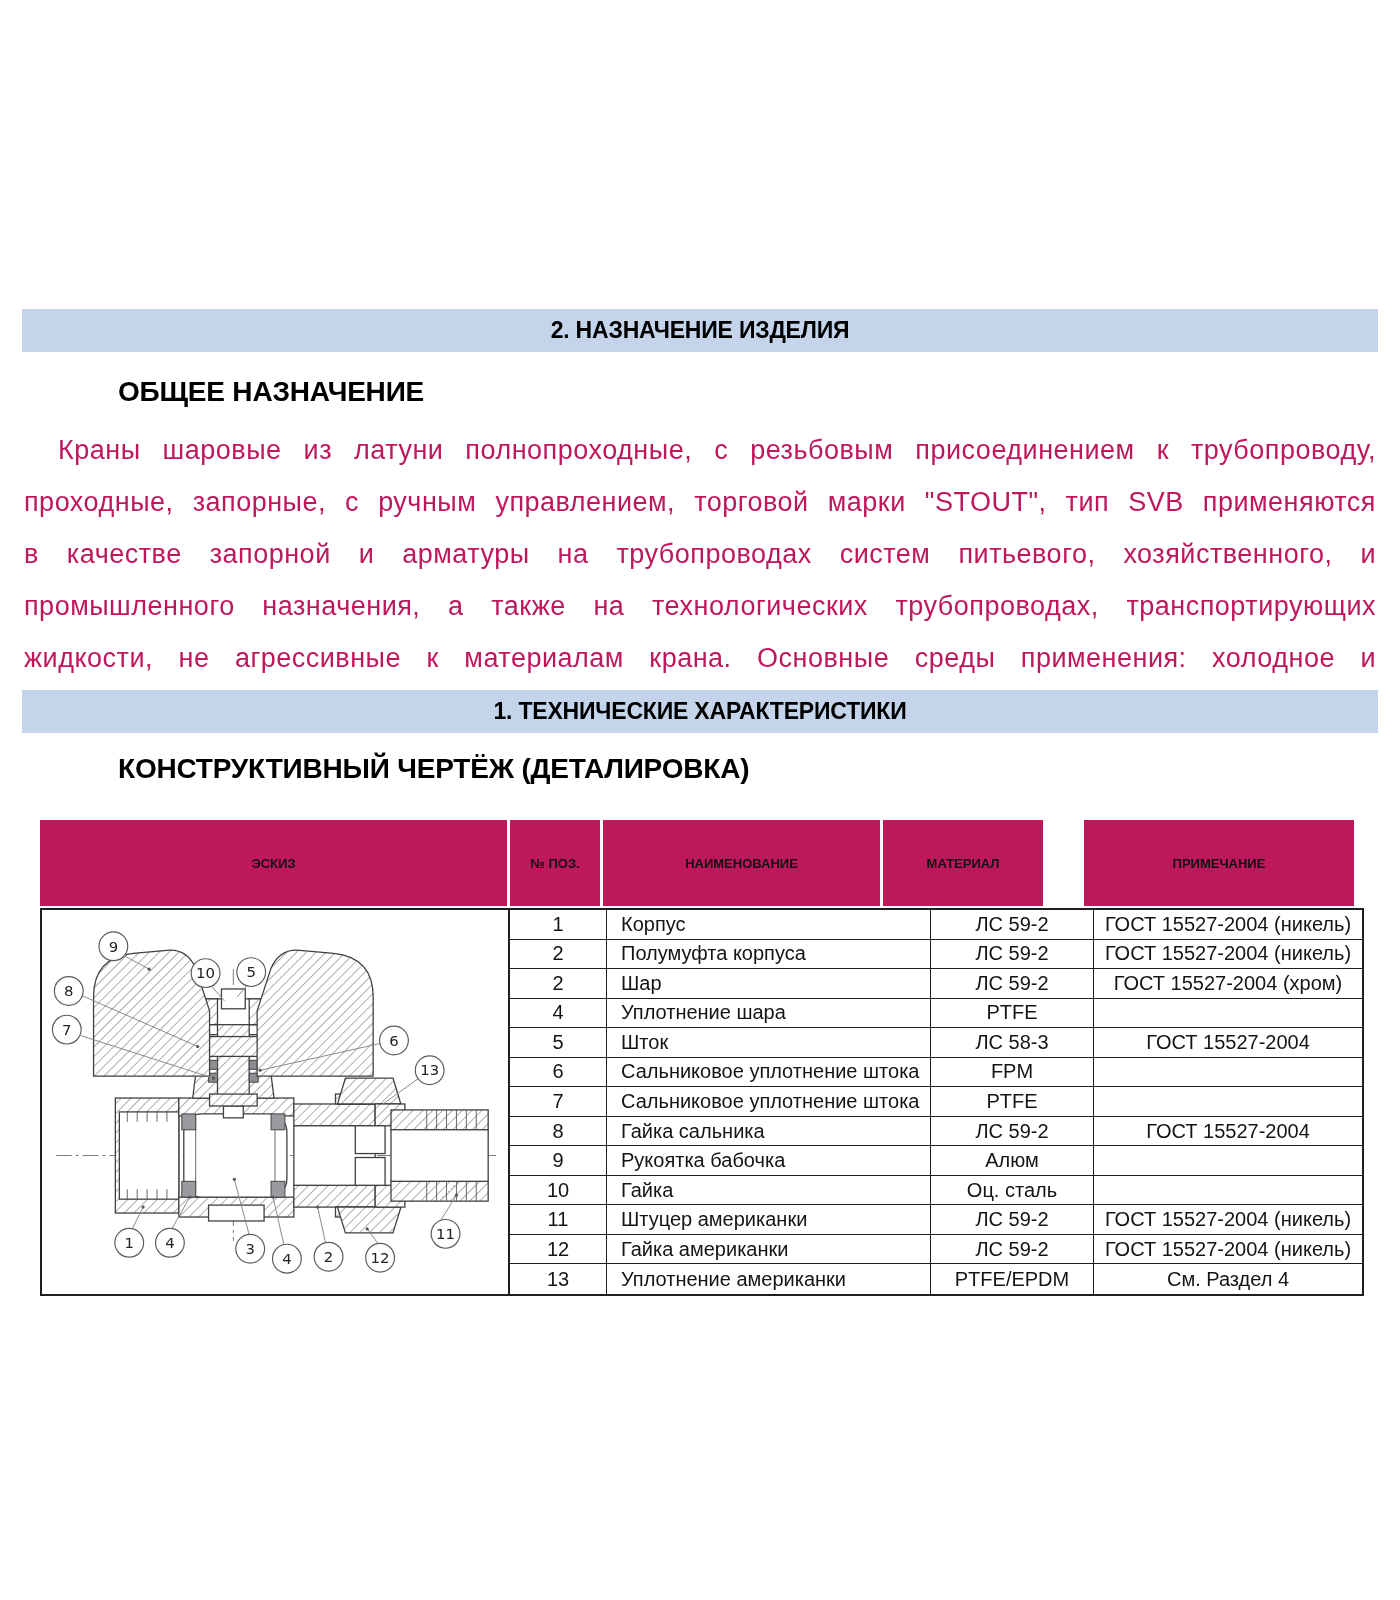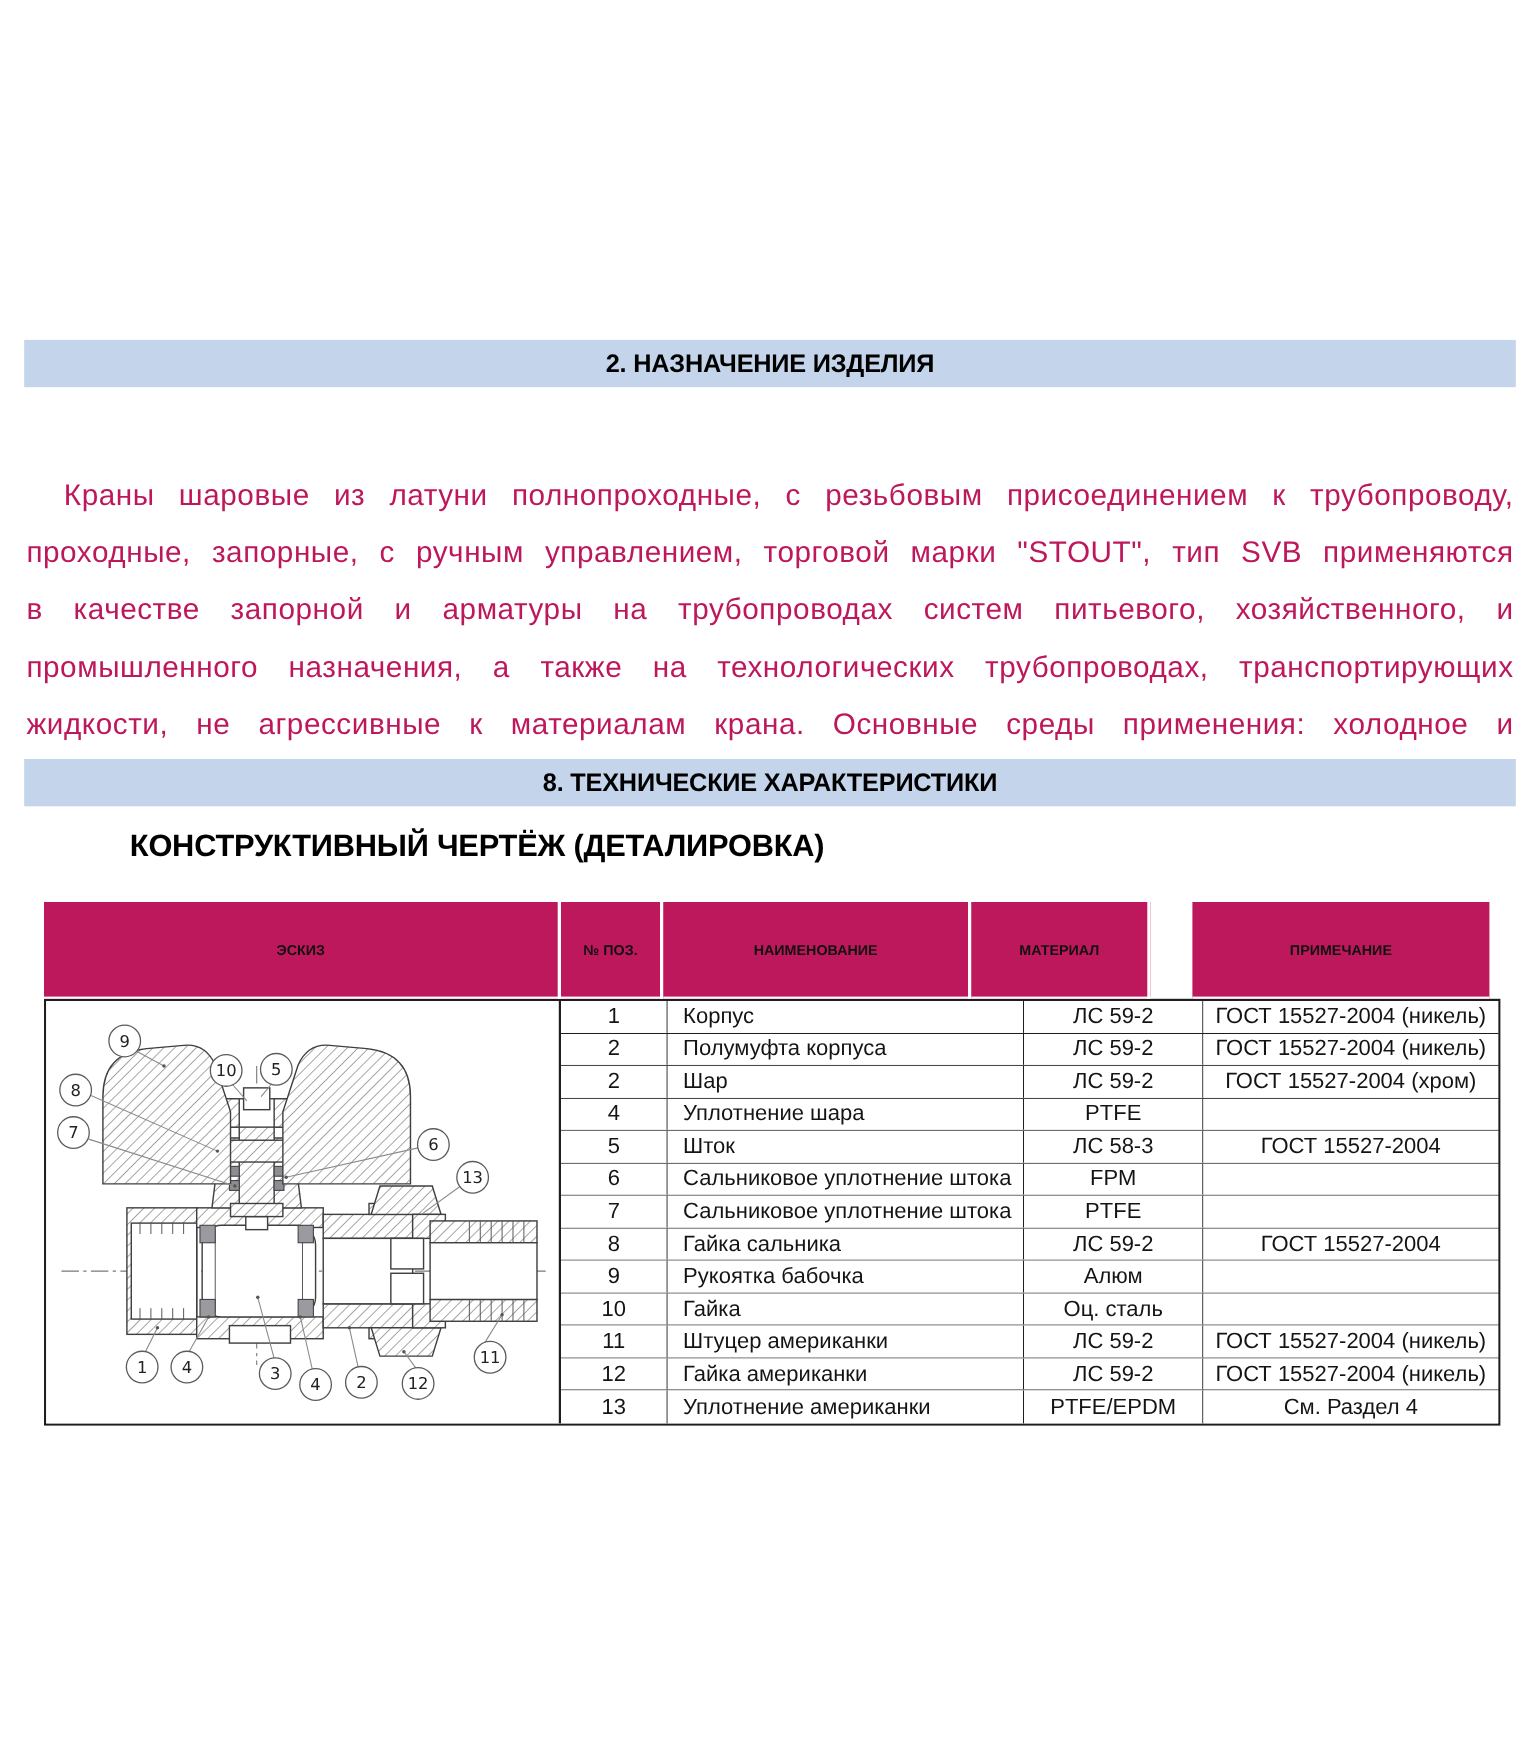--- a/index.html
+++ b/index.html
@@ -82,25 +82,26 @@
 </style>
 </head>
 <body>
 
 <div class="page">
 
   <div class="band band1">
     <span>2. НАЗНАЧЕНИЕ ИЗДЕЛИЯ</span>
   </div>
 
+  <div class="subhead subhead1">ОБЩЕЕ НАЗНАЧЕНИЕ</div>
 
   <div class="para">Краны шаровые из латуни полнопроходные, с резьбовым присоединением к трубопроводу, проходные, запорные, с ручным управлением, торговой марки "STOUT", тип SVB применяются в качестве запорной и арматуры на трубопроводах систем питьевого, хозяйственного, и промышленного назначения, а также на технологических трубопроводах, транспортирующих жидкости, не агрессивные к материалам крана. Основные среды применения: холодное и горячее водоснабжение, отопление, сжатый воздух, жидкие углеводороды.</div>
 
   <div class="band band2">
-    <span>8. ТЕХНИЧЕСКИЕ ХАРАКТЕРИСТИКИ</span>
+    <span>1. ТЕХНИЧЕСКИЕ ХАРАКТЕРИСТИКИ</span>
   </div>
 
   <div class="subhead subhead2">КОНСТРУКТИВНЫЙ ЧЕРТЁЖ (ДЕТАЛИРОВКА)</div>
 
   <div class="spec-table">
     <div class="thead">
       <div class="th c-sketch">ЭСКИЗ</div>
       <div class="th c-pos">№ ПОЗ.</div>
       <div class="th c-name">НАИМЕНОВАНИЕ</div>
       <div class="th c-mat">МАТЕРИАЛ</div>

